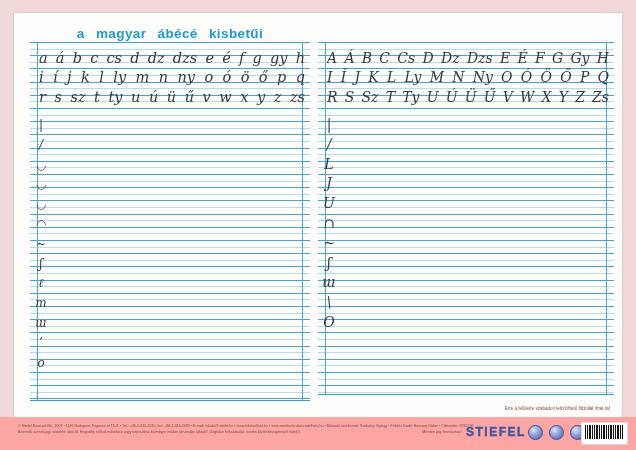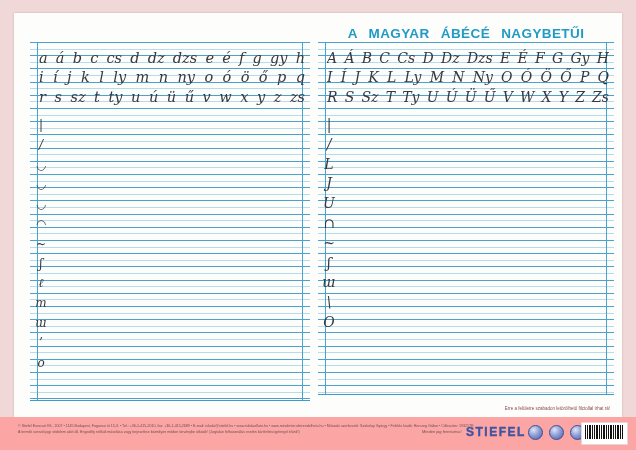--- a/index.html
+++ b/index.html
@@ -48,21 +48,21 @@
     #111 0px,#111 1px,#fff 1px,#fff 2px,
     #111 2px,#111 2.6px,#fff 2.6px,#fff 4.4px,
     #111 4.4px,#111 6px,#fff 6px,#fff 7px);}
 </style>
 </head>
 <body>
 
 <div class="page">
   <div class="sheet">
 
-    <div class="panel-title title-right">A MAGYAR  ÁBÉCÉ  NAGYBETŰI</div>
+    <div class="panel-title title-left">a magyar  ábécé  kisbetűi</div>
 
     <div class="ruled ruled-left">
       <div class="vline vl-a"></div>
       <div class="vline vl-b"></div>
       <div class="letter-rows">
         <div class="letter-row">a á b c cs d dz dzs e é f g gy h</div>
         <div class="letter-row">i í j k l ly m n ny o ó ö ő p q</div>
         <div class="letter-row">r s sz t ty u ú ü ű v w x y z zs</div>
       </div>
       <div class="stroke-col">

